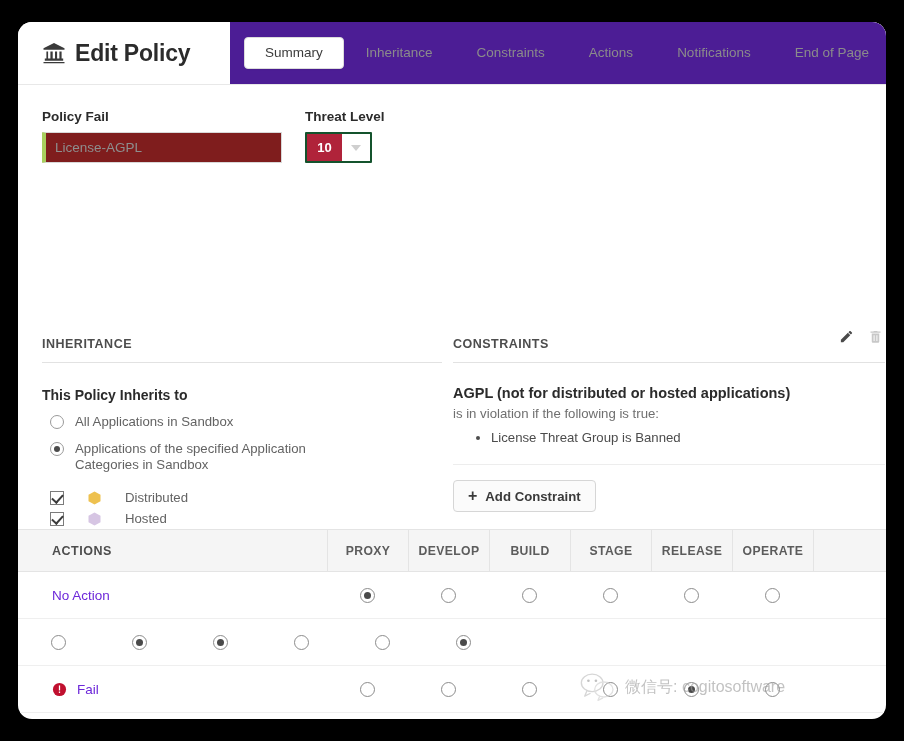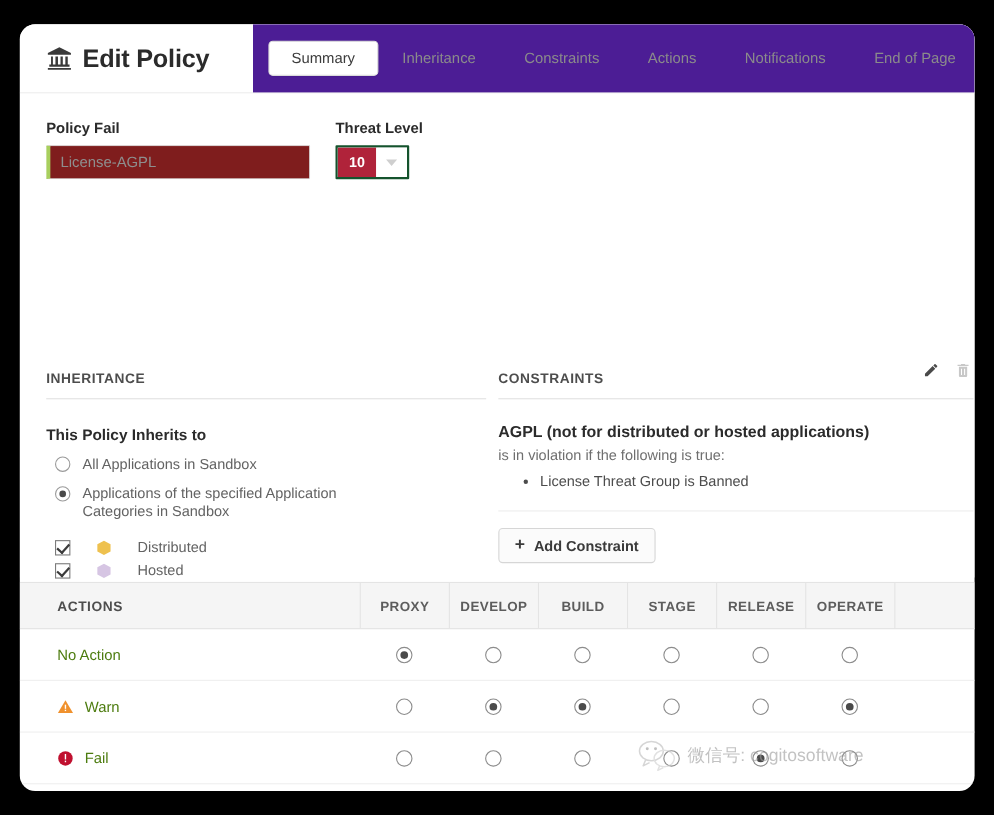--- a/index.html
+++ b/index.html
@@ -379,21 +379,21 @@
     border-left: 1px solid #e4e4e4;
   }
   .trow {
     height: 46px;
     border-bottom: 1px solid #efefef;
   }
   .td-label {
     width: 309px;
     padding-left: 34px;
     font-size: 13.5px;
-    color: #4d7c0f;
+    color: #6d28d9;
     gap: 10px;
   }
   .td-radio {
     width: 81px;
     justify-content: center;
   }
   .td-tail { flex: 1; }
   .rad {
     width: 15px; height: 15px;
     border-radius: 50%;
@@ -582,28 +582,20 @@
         <div class="td td-radio">
             <span class="rad"></span>
           </div>
         <div class="td td-radio">
             <span class="rad"></span>
           </div>
         <div class="td td-tail"></div>
       </div>
 
       <div class="tr trow">
-        <div class="td td-label">
-          <svg class="status-ico" viewBox="0 0 24 24">
-            <path d="M12 2.5L23 21H1L12 2.5z" fill="#f0912d"></path>
-            <rect x="11" y="9" width="2" height="6" fill="#ffffff"></rect>
-            <rect x="11" y="16.3" width="2" height="2" fill="#ffffff"></rect>
-          </svg>
-          <span>Warn</span>
-        </div>
         <div class="td td-radio">
             <span class="rad"></span>
           </div>
         <div class="td td-radio">
             <span class="rad sel"></span>
           </div>
         <div class="td td-radio">
             <span class="rad sel"></span>
           </div>
         <div class="td td-radio">

